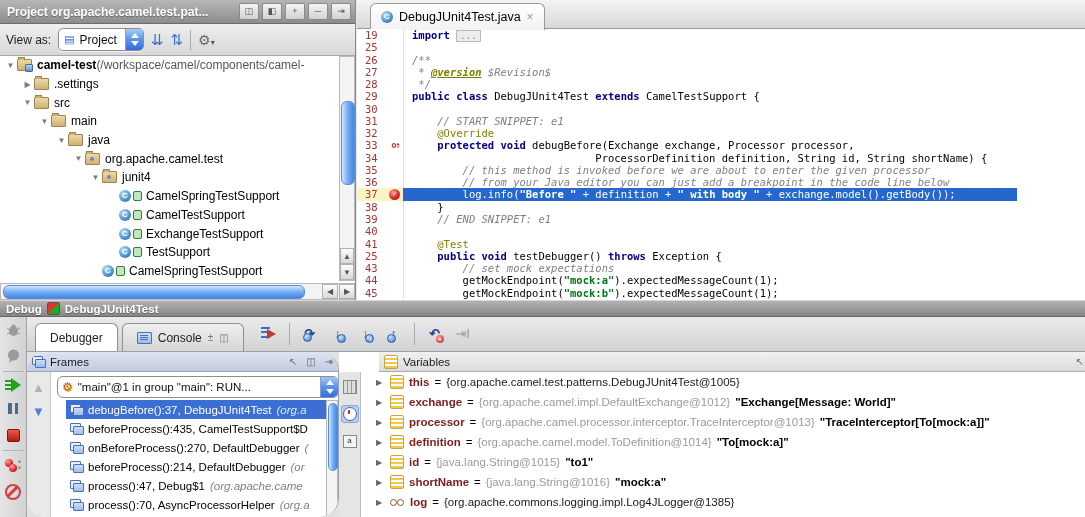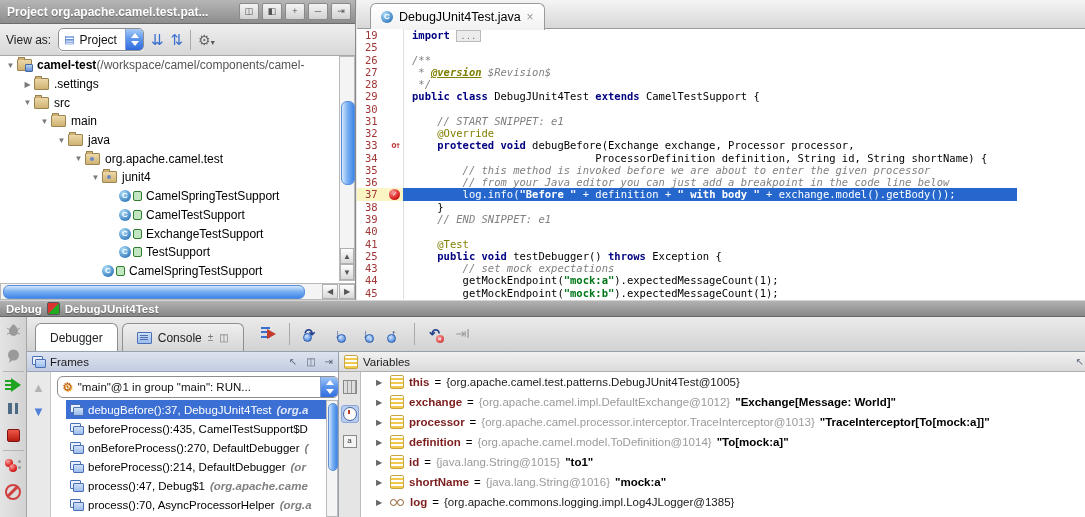--- a/index.html
+++ b/index.html
@@ -151,44 +151,44 @@
     background:repeating-linear-gradient(#3a6fd0 0 2px,transparent 2px 4.3px);}
   .exec-pt-arrow{position:absolute;left:9px;top:6px;border-left:9px solid #c23a2e;
     border-top:5px solid transparent;border-bottom:5px solid transparent;}
   .ball-x{position:absolute;right:2px;bottom:2px;width:8px;height:8px;border-radius:50%;
     background:radial-gradient(circle at 35% 30%,#f59a9a,#c22);color:#fff;font-size:6px;
     line-height:8px;text-align:center;font-weight:bold;}
   .disabled{color:#9a9a9a !important;font-weight:normal;}
 
   
   #frames-panel{left:27px;top:52px;width:312px;height:165px;background:#fff;
-    border-right:1px solid #98a0ac;box-sizing:border-box;overflow:hidden;}
+    border-right:1px solid #98a0ac;box-sizing:border-box;overflow:hidden;border-radius:19px;}
   .pane-head{height:20px;display:flex;align-items:center;gap:5px;padding:0 5px;font-size:11.5px;
     color:#1a1a1a;box-sizing:border-box;overflow:hidden;}
   .frames-head{background:linear-gradient(#dde3ef,#c3cce0);border-bottom:1px solid #97a2bc;}
-  .vars-head{background:linear-gradient(#f1f1f1,#dbdbdb);border-bottom:1px solid #aeaeae;}
+  .vars-head{background:linear-gradient(#f1f1f1,#dbdbdb);border-bottom:1px solid #aeaeae;margin-left:40px;}
   .mini-ic{color:#5a6578;font-size:10px;margin-left:4px;}
   .frames-ic,.frame-row-ic{width:13px;height:11px;position:relative;flex:none;}
   .frames-ic:before,.frame-row-ic:before{content:"";position:absolute;left:0;top:0;width:9px;height:7px;
     border:1px solid #4a6fb5;background:#e8f0fc;border-radius:1px;}
   .frames-ic:after,.frame-row-ic:after{content:"";position:absolute;left:3px;top:3px;width:9px;height:7px;
     border:1px solid #4a6fb5;background:linear-gradient(#cfe0f7,#9cbcec);border-radius:1px;}
   .fr-nav{position:absolute;left:0;top:20px;width:24px;height:145px;background:#e9e9e9;
     border-right:1px solid #c9c9c9;display:flex;flex-direction:column;align-items:center;
     padding-top:8px;gap:9px;box-sizing:border-box;}
   .arrow-up{color:#b3b3b3;font-size:13px;}
   .arrow-down{color:#4f7fd9;font-size:13px;}
   .thread-combo{position:absolute;left:30px;top:24px;width:282px;height:22px;}
   .thread-combo .aqua-select{width:100%;box-sizing:border-box;border-radius:6px;}
   .thread-combo .lbl{flex:1;overflow:hidden;font-size:11.5px;}
   .gears{color:#c05a1e;font-size:12px;margin-left:4px;text-shadow:1px 1px 0 #e9b93c;}
   #frame-rows{position:absolute;left:25px;top:48px;width:287px;height:117px;overflow:hidden;padding-left:14px;}
   .frame-row{height:19px;display:flex;align-items:center;gap:5px;padding-left:4px;font-size:11.5px;
     white-space:nowrap;color:#000;}
-  .frame-row .pkg{font-style:italic;color:#808080;font-weight:bold;}
+  .frame-row .pkg{font-style:italic;color:#808080;}
   .frame-row.sel{background:#3b6fd4;color:#fff;}
   .frame-row.sel .pkg{color:#dfe6fa;}
   #frames-scroll{position:absolute;right:0;top:48px;width:12px;height:117px;}
 
   
   #vars-panel{left:339px;top:52px;width:746px;height:165px;background:#fff;box-sizing:border-box;overflow:hidden;}
   .vars-ic,.val-ic{width:12px;height:12px;flex:none;border:1px solid #c9a53e;border-radius:2px;
     background:repeating-linear-gradient(#fff 0 2px,#f0c94e 2px 4px);}
   .vars-strip{position:absolute;left:0;top:20px;width:22px;height:145px;background:#e5e5e5;
     border-right:1px solid #bdbdbd;display:flex;flex-direction:column;align-items:center;

